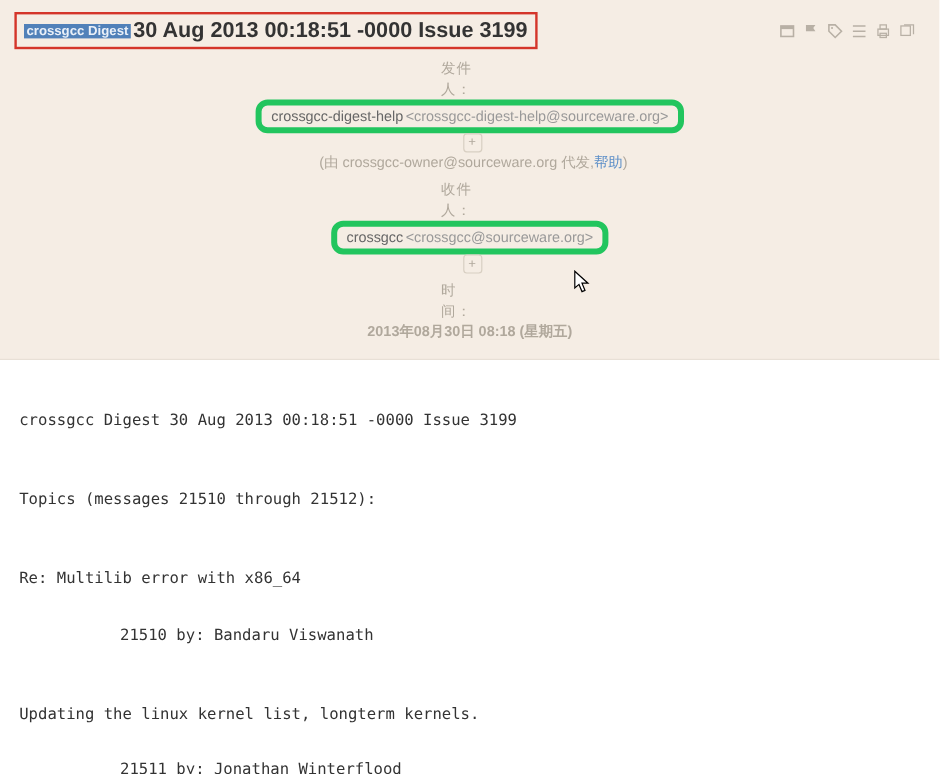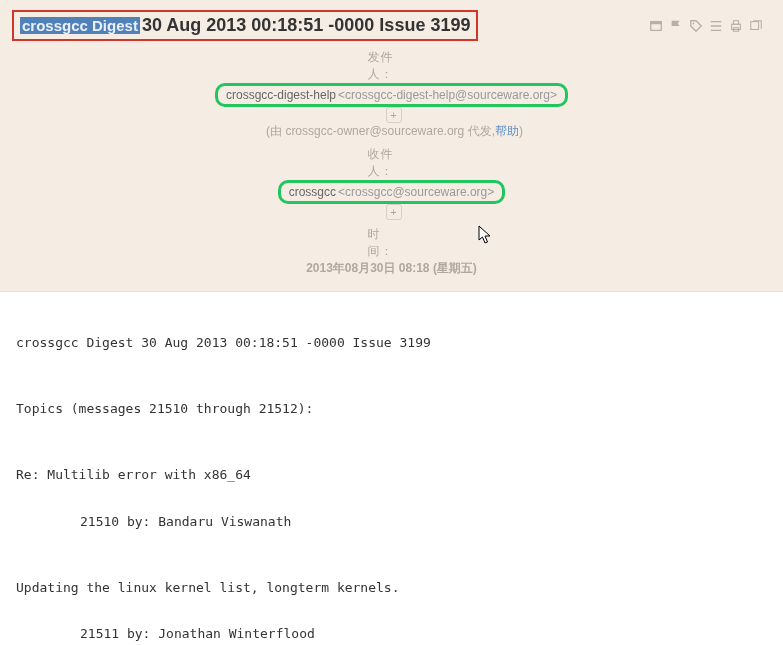--- a/index.html
+++ b/index.html
@@ -22,21 +22,21 @@
     .subject-box {
       border: 2px solid #d4352a;
       padding: 3px 6px;
       display: inline-flex;
       align-items: center;
     }
     .subject-highlight {
       background: #5181b9;
       color: #eaf0f8;
       font-weight: bold;
-      font-size: 15px;
+      font-size: 11px;
       padding: 0 2px;
     }
     .subject-rest {
       color: #333;
       font-weight: bold;
       font-size: 18px;
       margin-left: 2px;
     }
     .actions {
       margin-left: auto;
@@ -56,21 +56,21 @@
       margin-bottom: 6px;
       font-size: 12px;
       flex-direction: column;
     }
     .meta-label {
       color: #b0a89c;
       width: 48px;
       letter-spacing: 1px;
     }
     .chip {
-      border: 3px solid #22c55e;
+      border: 5px solid #22c55e;
       border-radius: 10px;
       padding: 2px 8px;
       background: #f5ede4;
       color: #7a7266;
       display: inline-flex;
       align-items: center;
     }
     .chip-name { color: #666; }
     .chip-email { color: #999; margin-left: 2px; }
     .add-btn {
@@ -124,21 +124,21 @@
     }
     .body {
       padding: 18px 16px;
       font-family: "SimSun", "NSimSun", monospace;
       font-size: 13px;
       color: #333;
       line-height: 1.7;
       white-space: pre-wrap;
     }
     .body p { margin-bottom: 22px; }
-    .body .indent { margin-left: 64px; display: block; margin-top: -20px; margin-bottom: 22px;}
+    .body .indent { margin-left: 84px; display: block; margin-top: -20px; margin-bottom: 22px;}
     .cursor-arrow {
       position: absolute;
       left: 478px;
       top: 225px;
       pointer-events: none;
     }
   </style>
 </head>
 <body>
 

